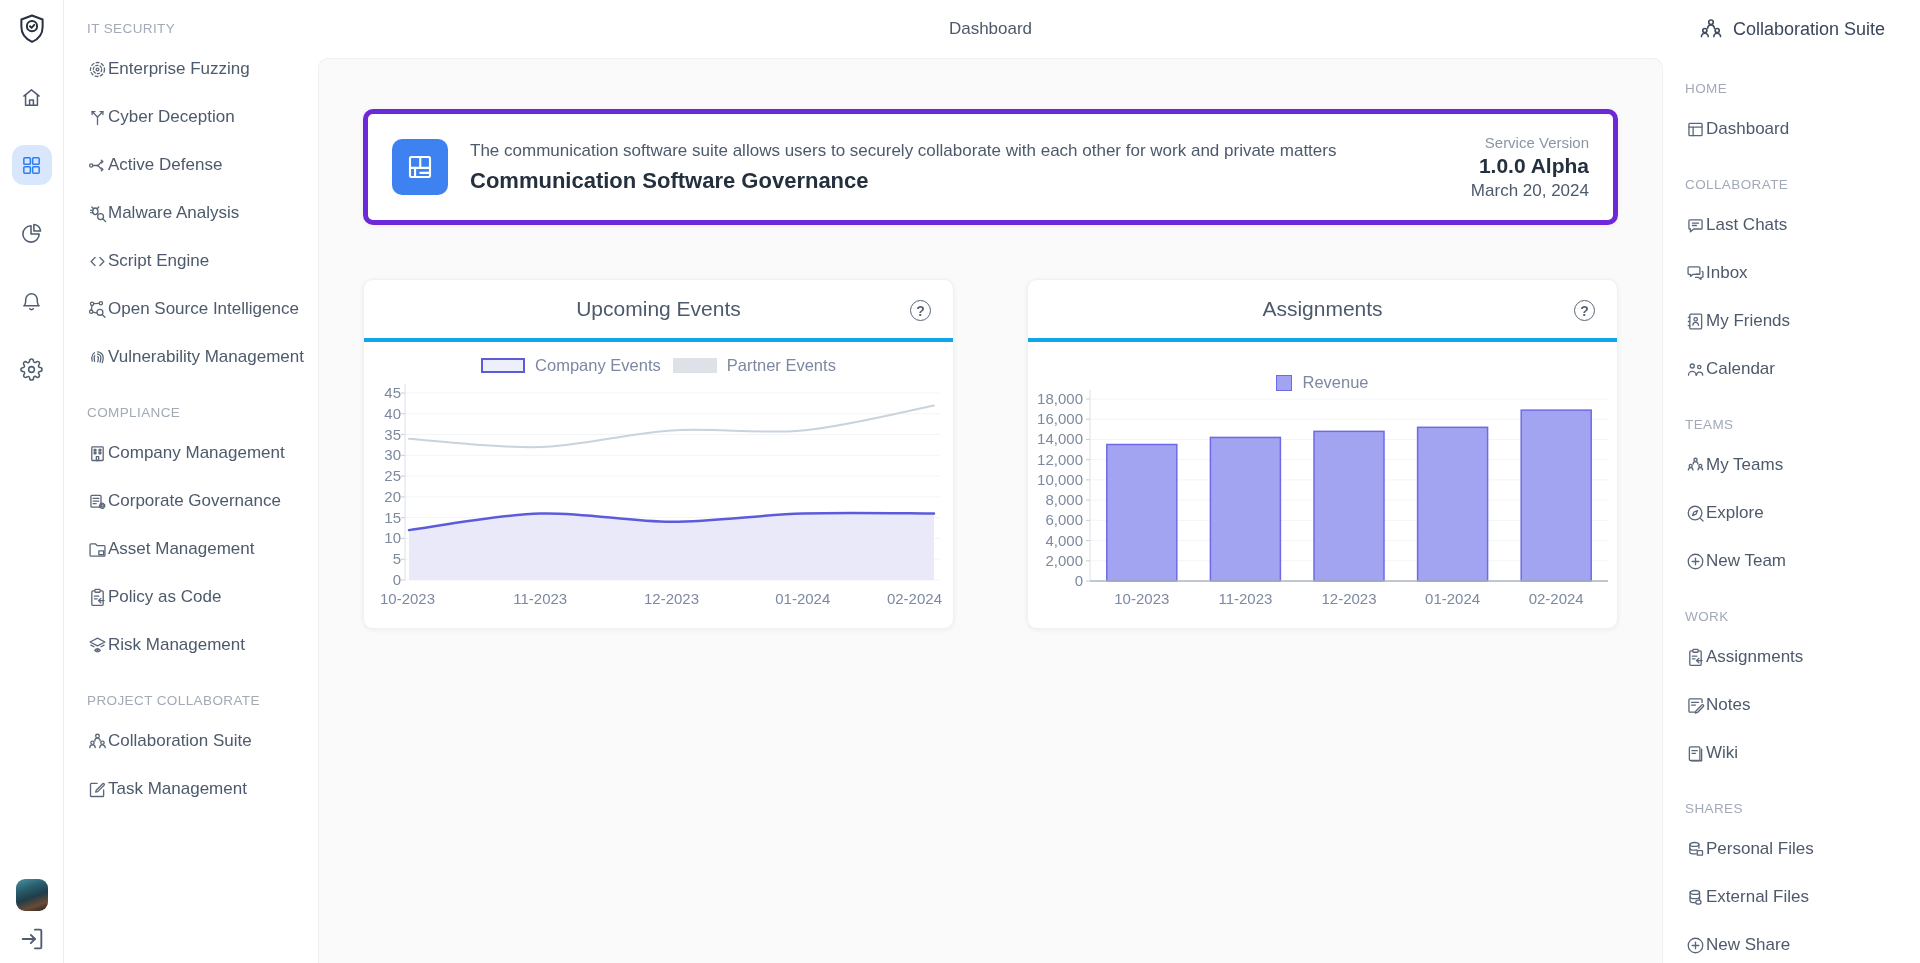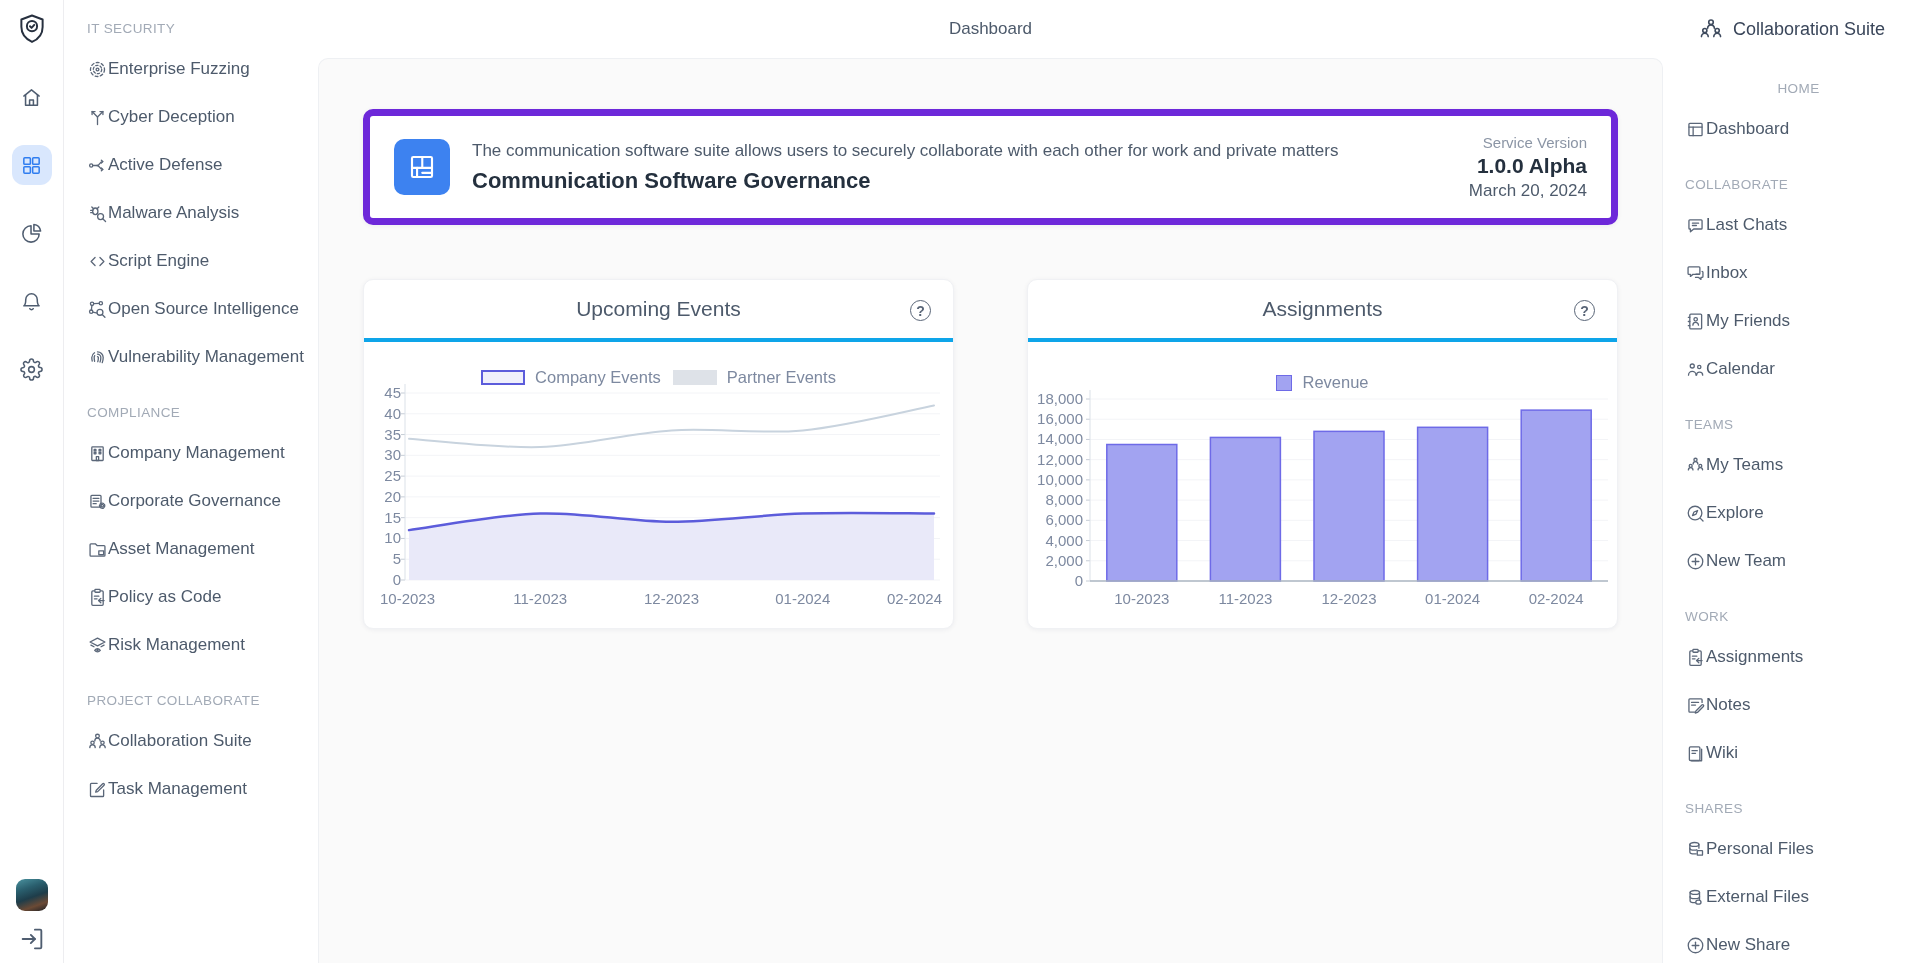--- a/index.html
+++ b/index.html
@@ -29,30 +29,30 @@
   .nav-label{font-size:17px;white-space:nowrap;}
 
   .sidebar-left{width:254px;flex:0 0 254px;padding:9px 8px 0 23px;overflow:hidden;}
   .sidebar-left .nav-section:first-child .nav-header{margin-top:10px;}
 
   .sidebar-right{width:257px;flex:0 0 257px;padding:5px 8px 0 22px;overflow:hidden;}
   .app-title-row{height:48px;display:flex;align-items:center;gap:9px;padding-left:13px;}
   .app-title-row .nav-icon{width:26px;height:26px;flex-basis:26px;color:#3f4b5e;}
   .app-title-row .nav-icon svg{width:26px;height:26px;}
   .app-title{font-size:18px;color:#3a465a;}
-  .sidebar-right .nav-section:first-child .nav-header{margin-top:26px;text-align:center;}
+  .sidebar-right .nav-section:first-child .nav-header{margin-top:26px;}
 
   
   .main{width:1345px;flex:0 0 1345px;display:flex;flex-direction:column;}
   .topbar{height:58px;display:flex;align-items:center;justify-content:center;
     font-size:17px;color:#4d5a6b;}
   .panel{flex:1;background:#fafafa;border:1px solid #eef0f3;border-bottom:none;
     border-radius:10px 10px 0 0;padding:50px 44px 0;overflow:hidden;}
 
-  .header-card{height:116px;background:#fff;border:7px solid #6d28d9;border-radius:10px;
+  .header-card{height:116px;background:#fff;border:5px solid #6d28d9;border-radius:10px;
     box-shadow:0 1px 5px rgba(25,39,70,.06);display:flex;align-items:center;
     padding:0 24px;gap:22px;}
   .app-icon{width:56px;height:56px;border-radius:10px;background:#3d82f0;color:#fff;
     display:flex;align-items:center;justify-content:center;flex:0 0 56px;}
   .app-icon svg{width:32px;height:32px;}
   .hc-desc{font-size:17px;color:#4d5a6b;margin-bottom:7px;}
   .hc-title{font-size:22px;font-weight:bold;color:#24303e;}
   .hc-right{margin-left:auto;text-align:right;}
   .hc-svlabel{font-size:15px;color:#8b95a5;}
   .hc-version{font-size:21px;font-weight:bold;color:#24303e;margin:3px 0;}
@@ -375,21 +375,21 @@
                 <line x1="41" y1="42" x2="41" y2="238" stroke="#dbe1e8" stroke-width="1"></line>
                 <path d="M45,96.71111111111111C66.875,98.09629629629629,132.5,106.40740740740739,176.25,105.02222222222221C220,103.63703703703703,263.75,91.17037037037038,307.5,88.4C351.25,85.62962962962963,395,92.55555555555556,438.75,88.4C482.5,84.24444444444445,548.125,67.62222222222222,570,63.46666666666667" fill="none" stroke="#c8d3de" stroke-width="2" stroke-linecap="round"></path>
                 <path d="M45,188.13333333333333C66.875,185.36296296296297,132.5,172.8962962962963,176.25,171.51111111111112C220,170.12592592592594,263.75,179.82222222222222,307.5,179.82222222222222C351.25,179.82222222222222,395,172.8962962962963,438.75,171.51111111111112C482.5,170.12592592592594,548.125,171.51111111111112,570,171.51111111111112 L570,238 L45,238 Z" fill="#e9e9f9" stroke="none"></path>
                 <path d="M45,188.13333333333333C66.875,185.36296296296297,132.5,172.8962962962963,176.25,171.51111111111112C220,170.12592592592594,263.75,179.82222222222222,307.5,179.82222222222222C351.25,179.82222222222222,395,172.8962962962963,438.75,171.51111111111112C482.5,170.12592592592594,548.125,171.51111111111112,570,171.51111111111112" fill="none" stroke="#5c5cdb" stroke-width="2.5" stroke-linecap="round"></path>
                 <text x="16" y="262" text-anchor="start">10-2023</text>
                 <text x="176.25" y="262" text-anchor="middle">11-2023</text>
                 <text x="307.5" y="262" text-anchor="middle">12-2023</text>
                 <text x="438.75" y="262" text-anchor="middle">01-2024</text>
                 <text x="578" y="262" text-anchor="end">02-2024</text>
               </svg>
-              <div class="chart-legend" style="top: 26px;">
+              <div class="chart-legend" style="top: 14px;">
                 <span class="legend-entry">
                   <span style="width: 44px; height: 15px; background: rgb(239, 239, 251); border: 2px solid rgb(92, 92, 219);"></span>
                   <span>Company Events</span>
                 </span>
                 <span class="legend-entry">
                   <span style="width: 44px; height: 15px; background: rgb(222, 226, 232);"></span>
                   <span>Partner Events</span>
                 </span>
               </div>
             </div>

